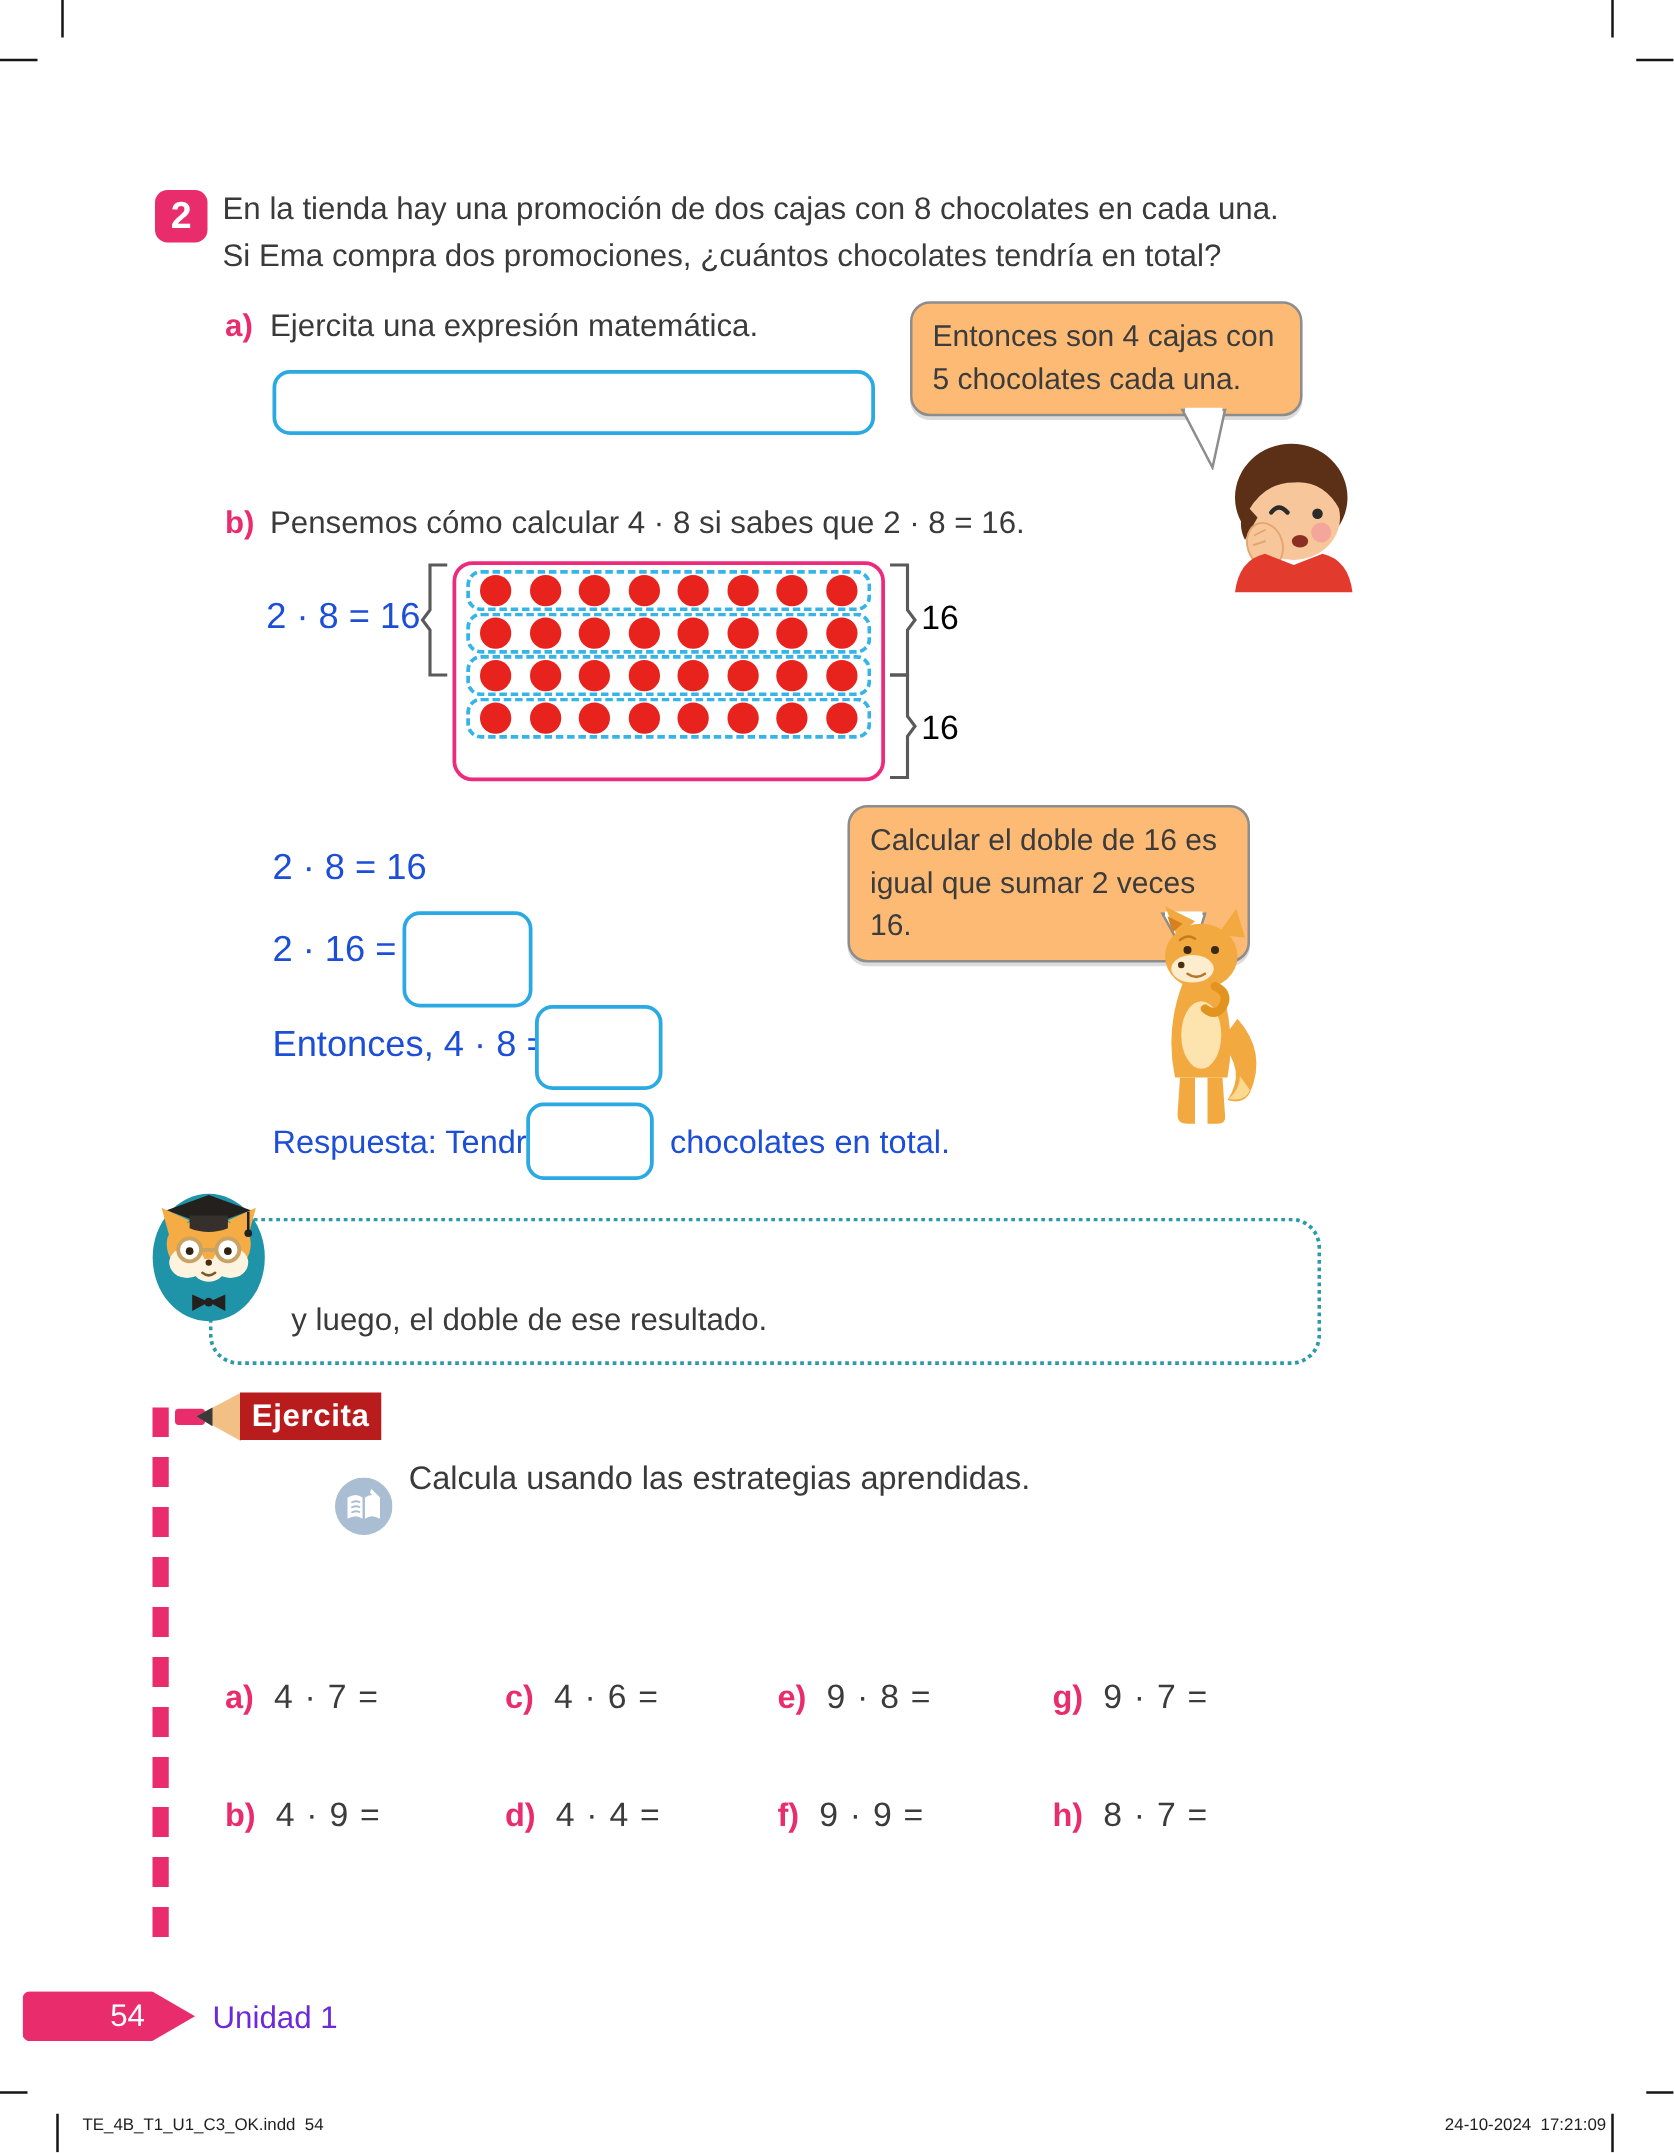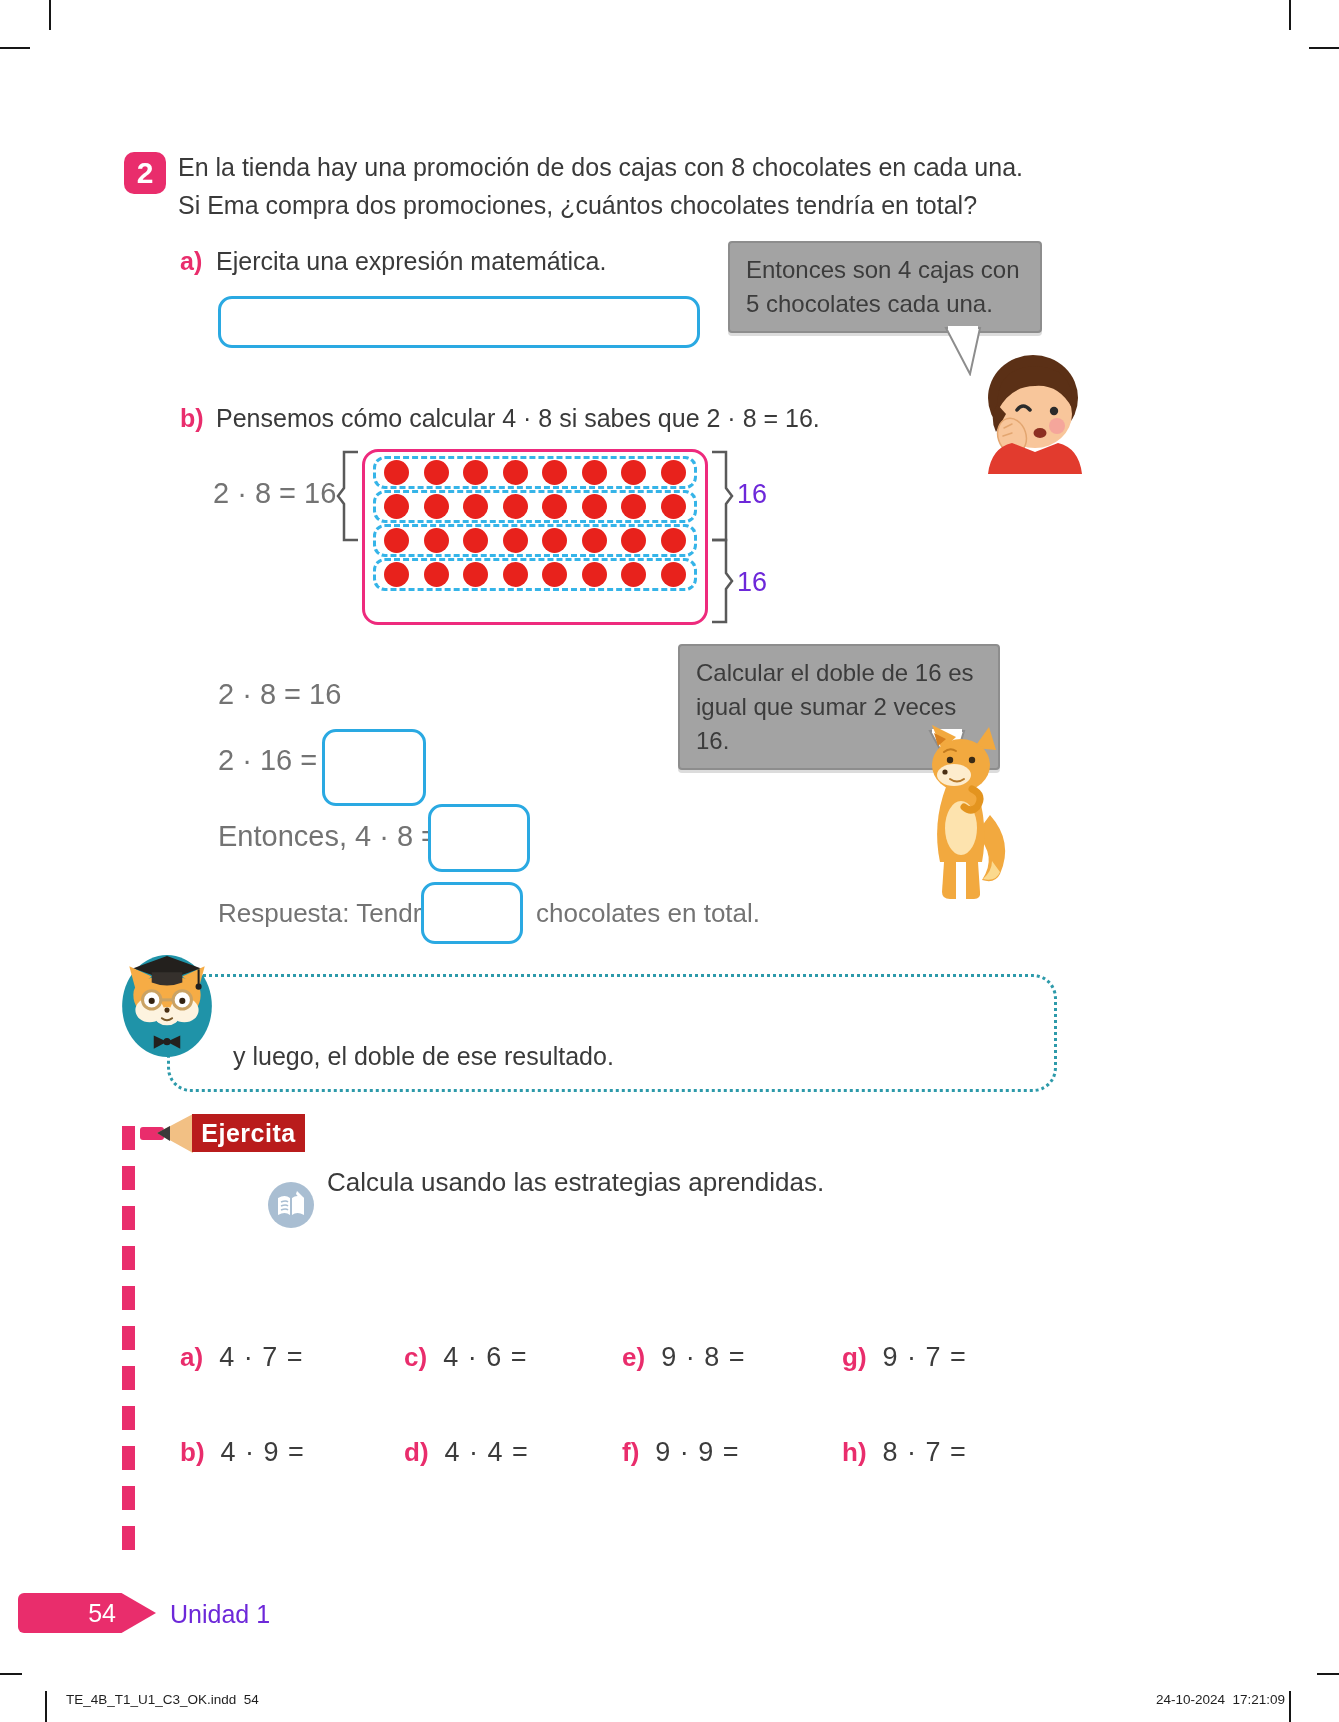--- a/index.html
+++ b/index.html
@@ -6,26 +6,26 @@
   html,body{background:#fff}
   body{font-family:"Liberation Sans",sans-serif;color:#3a3a3a}
   .page{position:relative;width:1339px;height:1722px;background:#ffffff;overflow:hidden}
   .abs{position:absolute}
   .crop{position:absolute;background:#161616}
   .badge-num{background:#e92d6c;color:#fff;border-radius:10px;display:flex;align-items:center;justify-content:center;font-weight:bold;font-size:30px}
   .stmt{font-size:25px;line-height:38px}
   .plabel{color:#e92d6c;font-weight:bold;font-size:25px}
   .ptext{font-size:25px}
   .answer-box{border:3px solid #2aa9e2;border-radius:14px;background:#fff}
-  .bubble{background:#a3a3a3;border:2px solid #8d8d8d;border-radius:4px;box-shadow:0 3px 0 #dcdcdc;padding:10px 16px;font-size:24px;line-height:34px;color:#3c3c3c}
-  .mathline{font-size:29px;color:#737373}
+  .bubble{background:#fdba74;border:2px solid #8d8d8d;border-radius:16px;box-shadow:0 3px 0 #dcdcdc;padding:10px 16px;font-size:24px;line-height:34px;color:#3c3c3c}
+  .mathline{font-size:29px;color:#1d4ed8}
   .pinkrect{border:3px solid #ee2a7d;border-radius:16px;padding:3px 8px;background:#fff}
   .dot-row{height:33px;border:3px dashed #35b4e8;border-radius:12px;display:flex;align-items:center;justify-content:space-between;padding:0 8px;margin:1px 0}
   .dot{width:25px;height:25px;border-radius:50%;background:#e8221c;flex:0 0 auto}
-  .brace-label{font-size:27px;color:#6d28d9}
+  .brace-label{font-size:27px;color:#000000}
   .tipbox{border:3px dotted #2d9aaa;border-radius:24px;background:#fff}
   .tiptext{font-size:25px;line-height:38px}
   .ej-badge{background:#b91c1c;color:#fff;font-weight:bold;font-size:25px;display:flex;align-items:center;justify-content:center;letter-spacing:.5px}
   .vdash{width:13px;background:repeating-linear-gradient(180deg,#e92d6c 0 24px,transparent 24px 40px)}
   .hdash{background:#e92d6c;border-radius:3px}
   .instr{font-size:26px}
   .ex-item{display:flex;align-items:baseline;gap:16px}
   .exlabel{color:#e92d6c;font-weight:bold;font-size:26px}
   .exexpr{font-size:27px;letter-spacing:1px;color:#3c3c3c}
   .footer-badge{background:#e92d6c;color:#fff;font-size:25px;display:flex;align-items:center;justify-content:flex-end;padding-right:40px;clip-path:polygon(0 0,75% 0,100% 50%,75% 100%,0 100%);border-radius:6px 0 0 6px}

